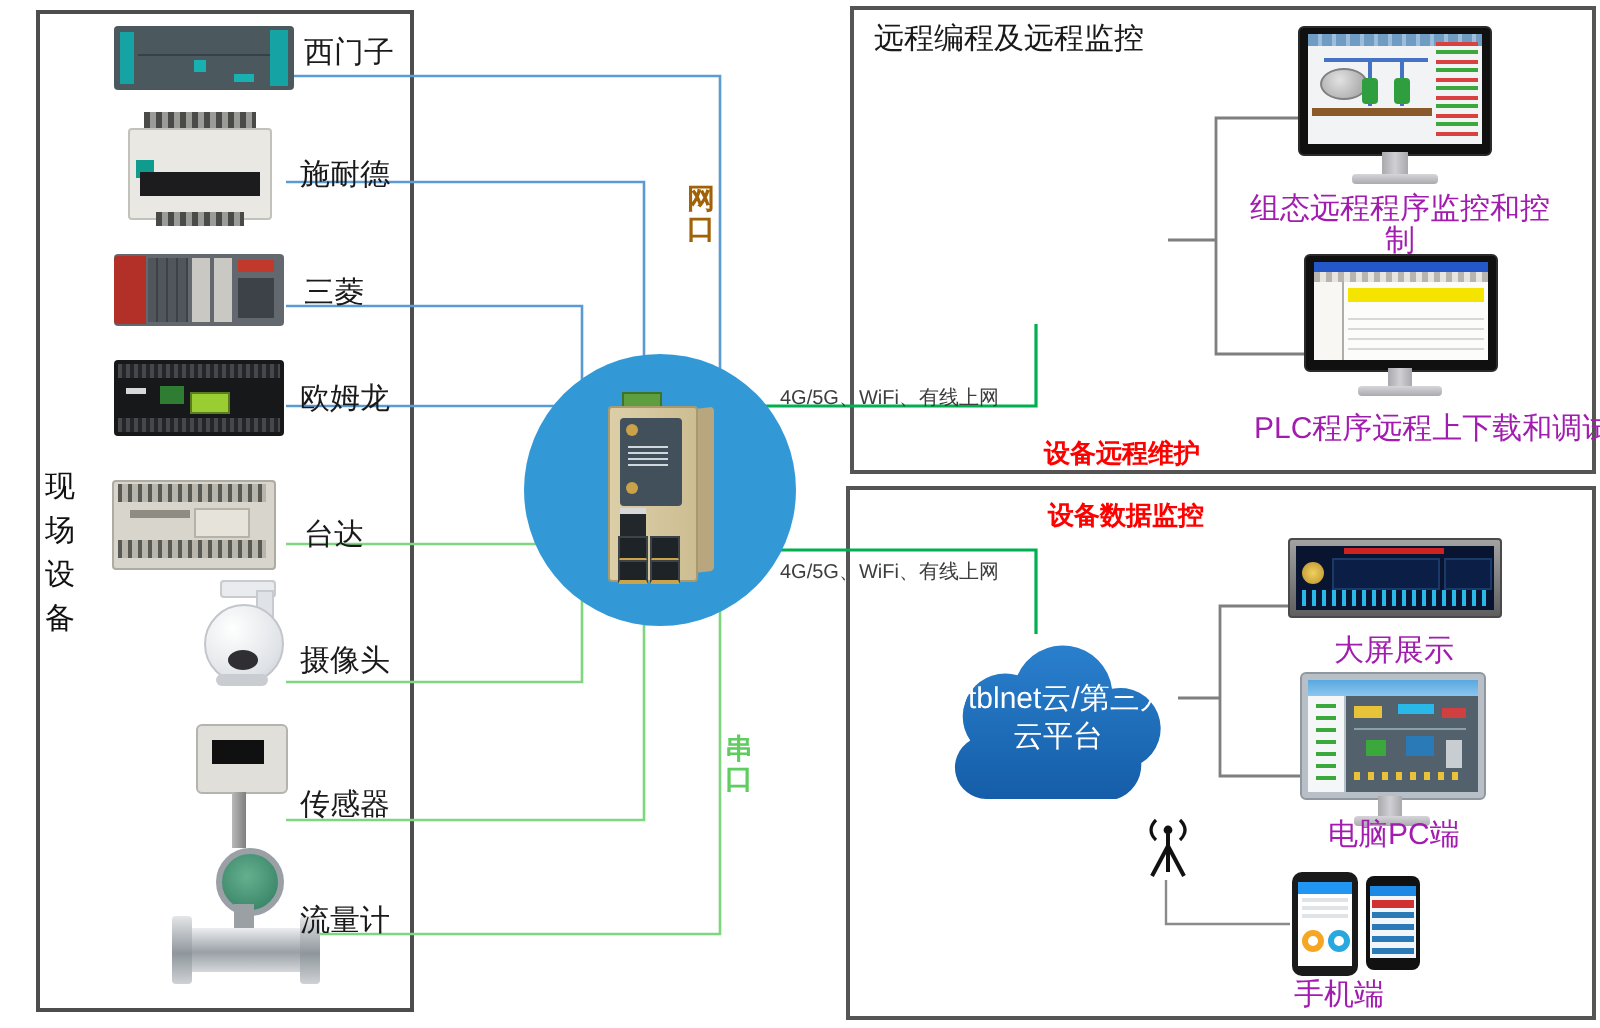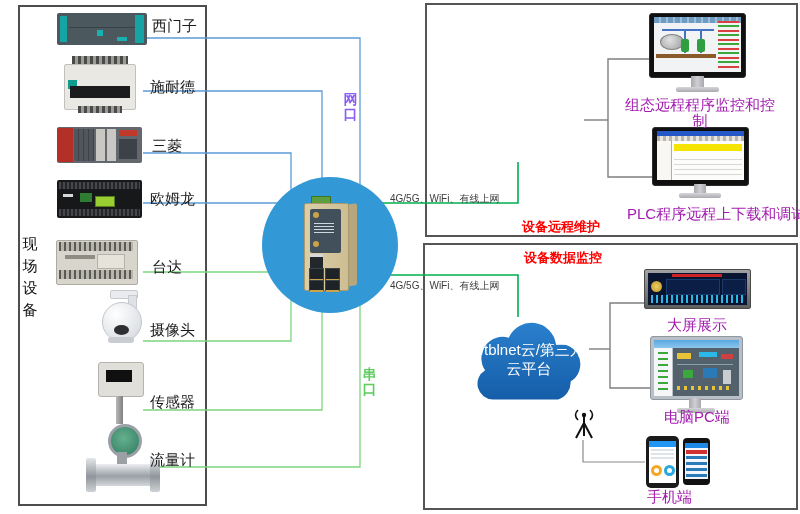--- a/index.html
+++ b/index.html
@@ -148,26 +148,27 @@
       <div class="d" style="left:4px;top:14px;width:20px;height:10px;background:repeating-linear-gradient(#cfd8dd 0 1px,#41505a 1px 3px);"></div>
       <div class="d" style="left:3px;top:32px;width:6px;height:6px;border-radius:50%;background:#c9a24a;"></div>
     </div>
     <div class="d" style="left:8px;top:58px;width:13px;height:12px;background:#22272b;border-top:3px solid #d8d8d8;"></div>
     <div class="d" style="left:7px;top:72px;width:13px;height:10px;background:#1e2327;border:1px solid #3c444a;border-bottom:2px solid #caa34a;"></div>
     <div class="d" style="left:23px;top:72px;width:13px;height:10px;background:#1e2327;border:1px solid #3c444a;border-bottom:2px solid #caa34a;"></div>
     <div class="d" style="left:7px;top:84px;width:13px;height:9px;background:#1e2327;border:1px solid #3c444a;border-bottom:2px solid #caa34a;"></div>
     <div class="d" style="left:23px;top:84px;width:13px;height:9px;background:#1e2327;border:1px solid #3c444a;border-bottom:2px solid #caa34a;"></div>
   </div>
 
-  <div class="portlbl" style="left:343px;top:92px;color:#8b5cf6;">网口</div>
+  <div class="portlbl" style="left:343px;top:92px;color:#a16207;">网口</div>
   <div class="portlbl" style="left:362px;top:367px;color:#5fcc5f;">串口</div>
   <div class="small" style="left:390px;top:192px;">4G/5G、WiFi、有线上网</div>
   <div class="small" style="left:390px;top:279px;">4G/5G、WiFi、有线上网</div>
 
   <div class="box" style="left:425px;top:3px;width:369px;height:230px;"></div>
+  <div class="lbl" style="left:437px;top:10px;">远程编程及远程监控</div>
 
 
   <div class="dev" style="left:649px;top:13px;width:97px;height:82px;">
     <div class="bezel" style="left:0;top:0;width:95px;height:63px;">
       <div class="d" style="left:4px;top:3px;width:87px;height:55px;background:#f2f3f5;">
         <div class="d" style="left:0;top:0;width:87px;height:6px;background:repeating-linear-gradient(90deg,#6f9cc2 0 5px,#9dbeda 5px 7px);"></div>
         <div class="d" style="left:6px;top:17px;width:22px;height:14px;border-radius:50%;background:radial-gradient(circle at 40% 35%,#e2e2e2,#9a9a9a);border:1px solid #808080;"></div>
         <div class="d" style="left:8px;top:12px;width:52px;height:2px;background:#4472c4;"></div>
         <div class="d" style="left:30px;top:12px;width:2px;height:24px;background:#4472c4;"></div>
         <div class="d" style="left:46px;top:12px;width:2px;height:24px;background:#4472c4;"></div>

